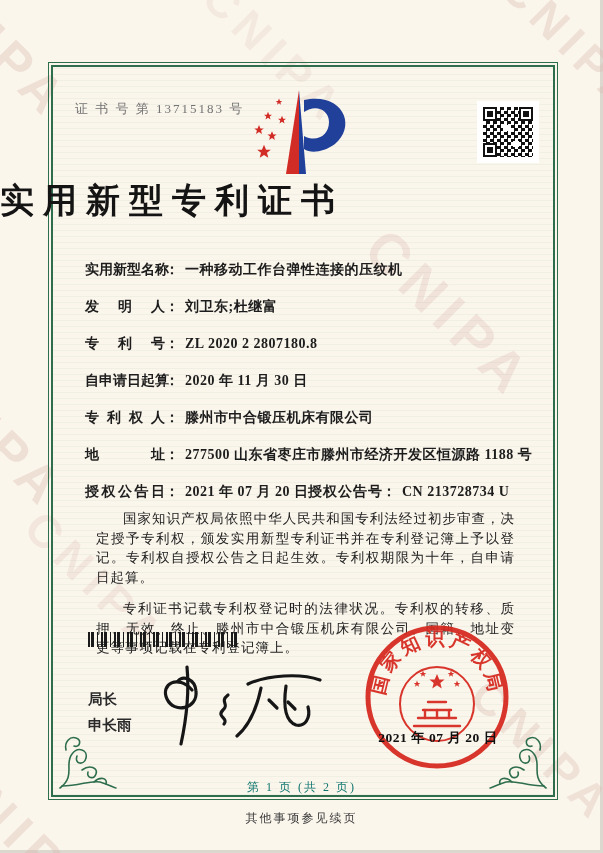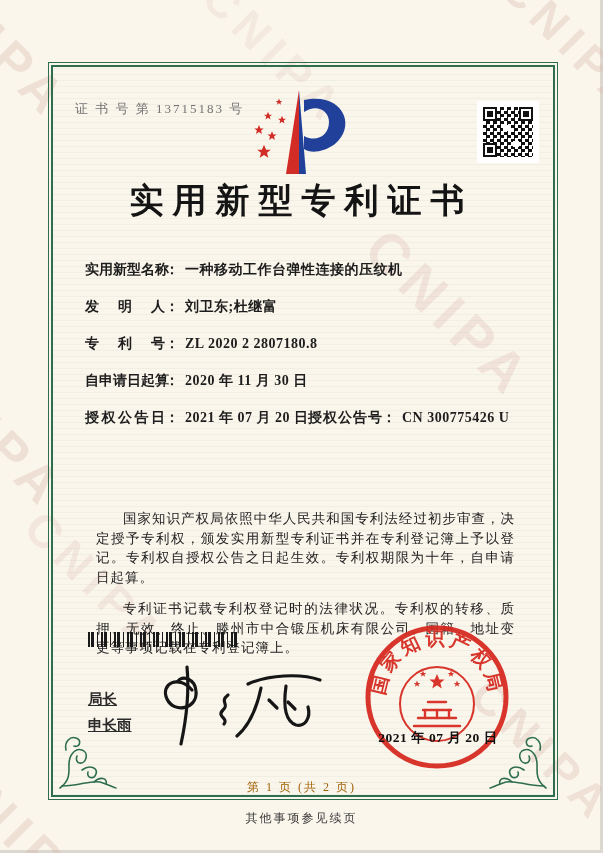--- a/index.html
+++ b/index.html
@@ -54,21 +54,21 @@
     background:
       conic-gradient(#111 90deg, transparent 90deg 180deg, #111 180deg 270deg, transparent 270deg)
       0 0 / 7px 7px;
   }
   .finder{ position:absolute; width:14px; height:14px; background:#fff; border:2.5px solid #111; }
   .finder::after{ content:""; position:absolute; inset:2px; background:#111; }
   .f-tl{left:0; top:0;} .f-tr{right:0; top:0;} .f-bl{left:0; bottom:0;}
   .qr-gap{ position:absolute; background:#fff; width:8px; height:6px; }
   .g1{left:20px; top:18px;} .g2{left:30px; top:34px; width:6px;}
   .title {
-    position:absolute; left:0; top:178px; width:100%; text-align:center;
+    position:absolute; left:0; top:178px; width:100%; text-align:left;
     font-size:34px; font-weight:700; letter-spacing:9px; color:#141414;
   }
   
   .fields { position:absolute; left:85px; top:260px; width:445px; font-size:14px;font-weight:bold; }
   .frow { height:37px; line-height:20px; position:relative; white-space:nowrap; }
   .flabel {
     display:inline-block; width:80px; text-align:justify; text-align-last:justify;
     vertical-align:top; color:#1d1d1d;
   }
   .colon { display:inline-block; margin-right:6px; }
@@ -86,31 +86,31 @@
   .barcode {
     position:absolute; left:88px; top:632px; width:152px; height:15px;
     background:repeating-linear-gradient(90deg,
       #1a1a1a 0 2px, transparent 2px 3px,
       #1a1a1a 3px 6px, transparent 6px 9px,
       #1a1a1a 9px 10px, transparent 10px 13px);
   }
   .director {
     position:absolute; left:88px; top:686px;
     font-family:"Liberation Sans","DejaVu Sans",sans-serif;
-    font-size:14.5px; font-weight:600; color:#2a2a2a; line-height:26px;text-decoration:underline;
+    font-size:14.5px; font-weight:600; color:#2a2a2a; line-height:26px;
   }
   .signature { position:absolute; left:148px; top:662px; width:195px; height:90px; }
   .seal { position:absolute; left:362px; top:622px; width:150px; height:150px; opacity:.93; }
   .seal-date {
     position:absolute; left:364px; top:729px; width:148px; text-align:center;
     font-size:13.5px; font-weight:700; color:#101010; letter-spacing:.5px; z-index:5;
   }
   .page-number {
     position:absolute; left:0; top:779px; width:100%; text-align:center;
-    font-size:12px; letter-spacing:2px; color:#a16207;
+    font-size:12px; letter-spacing:2px; color:#0f766e;
   }
   .continuation {
     position:absolute; left:0; top:810px; width:100%; text-align:center;
     font-size:12px; letter-spacing:2px; color:#3a3a3a;
   }
 </style>
 </head>
 <body>
 
 <div class="page">
@@ -184,23 +184,29 @@
     <div class="frow">
       <span class="flabel">发明人</span><span class="colon">：</span><span class="fvalue">刘卫东;杜继富</span>
     </div>
     <div class="frow">
       <span class="flabel">专利号</span><span class="colon">：</span><span class="fvalue">ZL 2020 2 2807180.8</span>
     </div>
     <div class="frow">
       <span class="flabel">自申请日起算</span><span class="colon">：</span><span class="fvalue">2020 年 11 月 30 日</span>
     </div>
     <div class="frow">
+      <span class="flabel">专利权人</span><span class="colon">：</span><span class="fvalue">滕州市中合锻压机床有限公司</span>
+    </div>
+    <div class="frow">
+      <span class="flabel">地址</span><span class="colon">：</span><span class="fvalue">277500 山东省枣庄市滕州市经济开发区恒源路 1188 号</span>
+    </div>
+    <div class="frow">
       <span class="flabel">授权公告日</span><span class="colon">：</span><span class="fvalue">2021 年 07 月 20 日</span>
       <span class="grant-no-group">
-        <span class="flabel">授权公告号</span><span class="colon">：</span><span class="fvalue">CN 300775426 U</span>
+        <span class="flabel">授权公告号</span><span class="colon">：</span><span class="fvalue">CN 213728734 U</span>
       </span>
     </div>
   </div>
 
   <div class="body-text">
     <p>国家知识产权局依照中华人民共和国专利法经过初步审查，决定授予专利权，颁发实用新型专利证书并在专利登记簿上予以登记。专利权自授权公告之日起生效。专利权期限为十年，自申请日起算。</p>
     <p>专利证书记载专利权登记时的法律状况。专利权的转移、质押、无效、终止、滕州市中合锻压机床有限公司、国籍、地址变更等事项记载在专利登记簿上。</p>
   </div>
 
   <div class="barcode"></div>

